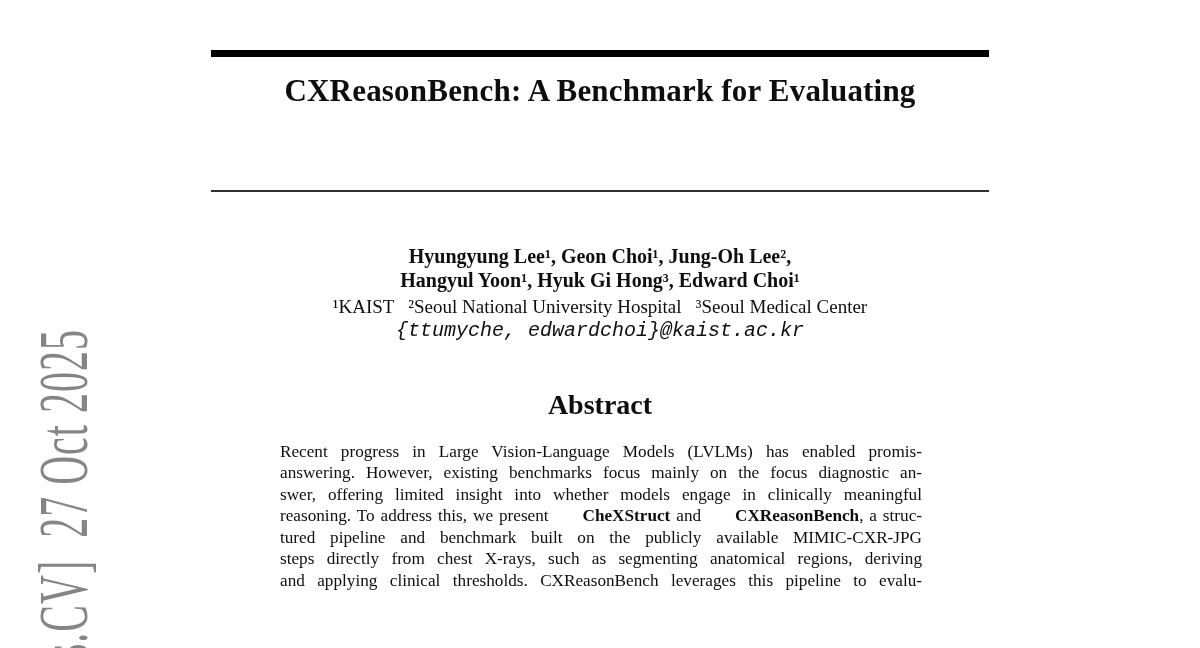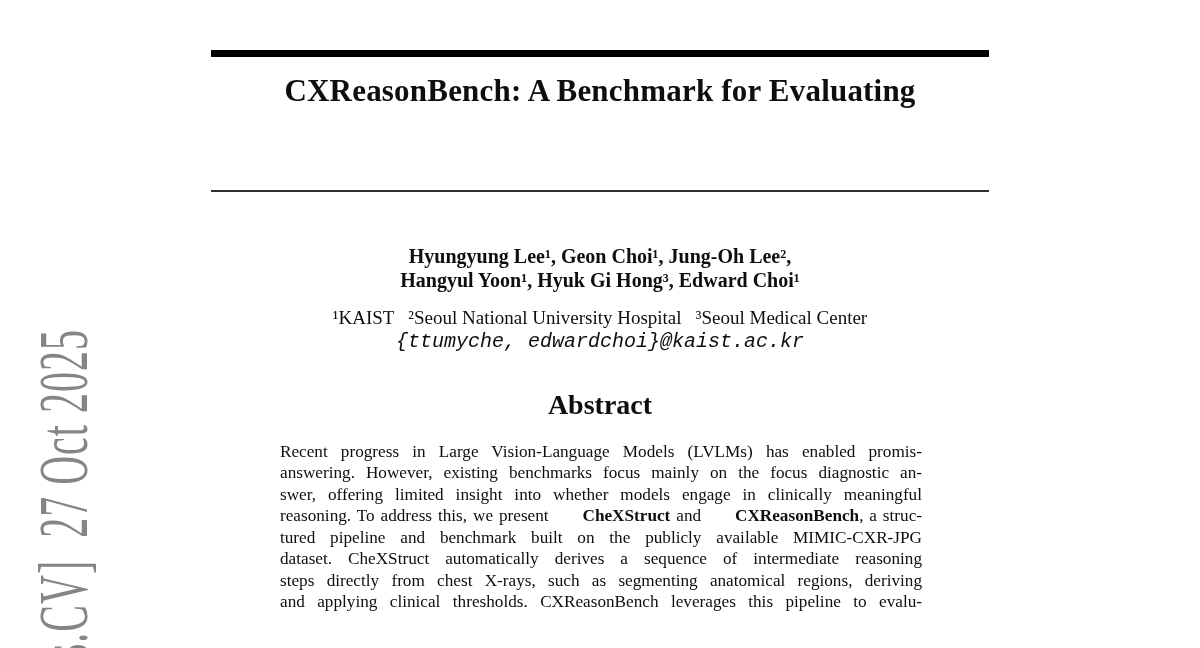--- a/index.html
+++ b/index.html
@@ -50,21 +50,21 @@
     text-align: center;
   }
   .author-names {
     font-weight: bold;
     font-size: 20px;
     line-height: 24px;
   }
   .affiliations {
     font-size: 19px;
     line-height: 23px;
-    margin-top: 14px;
+    margin-top: 3px;
     white-space: pre;
   }
   .email {
     font-family: "Liberation Mono", monospace;
     font-size: 20px;
     line-height: 24px;
     margin-top: 1px;
     white-space: pre;
     font-style: italic;
   }
@@ -113,16 +113,15 @@
 </div>
 
 <div class="abstract-heading">Abstract</div>
 
 <div class="abstract-body">
     <div class="abs-line"><span>Recent progress in Large Vision-Language Models (LVLMs) has enabled promis-</span></div>
     <div class="abs-line"><span>answering. However, existing benchmarks focus mainly on the focus diagnostic an-</span></div>
     <div class="abs-line"><span>swer, offering limited insight into whether models engage in clinically meaningful</span></div>
     <div class="abs-line"><span>reasoning. To address this, we present </span><b>CheXStruct</b><span> and </span><b>CXReasonBench</b><span>, a struc-</span></div>
     <div class="abs-line"><span>tured pipeline and benchmark built on the publicly available MIMIC-CXR-JPG</span></div>
-    <div class="abs-line"><span>dataset. CheXStruct automatically derives a sequence of intermediate reasoning</span></div>
     <div class="abs-line"><span>steps directly from chest X-rays, such as segmenting anatomical regions, deriving</span></div>
     <div class="abs-line"><span>and applying clinical thresholds. CXReasonBench leverages this pipeline to evalu-</span></div>
   </div>
 
 </body></html>

